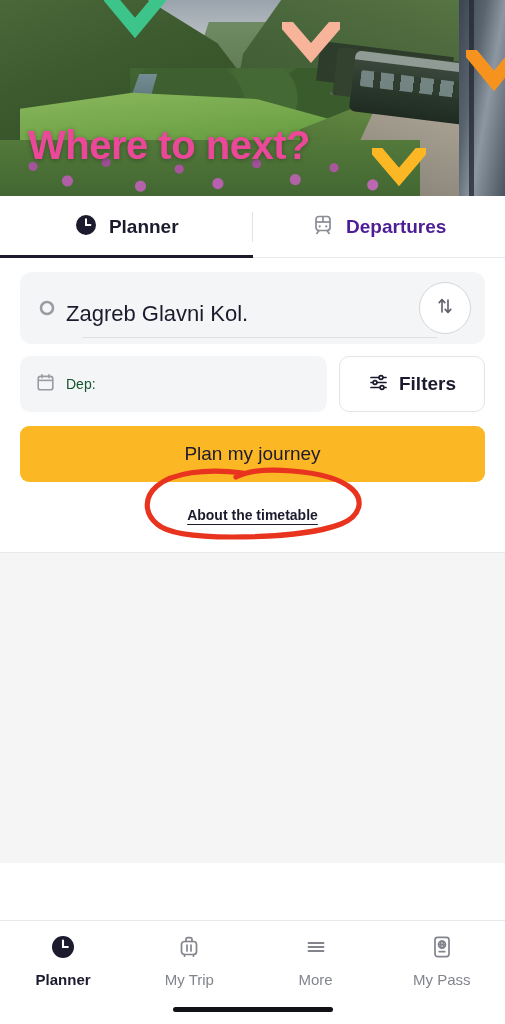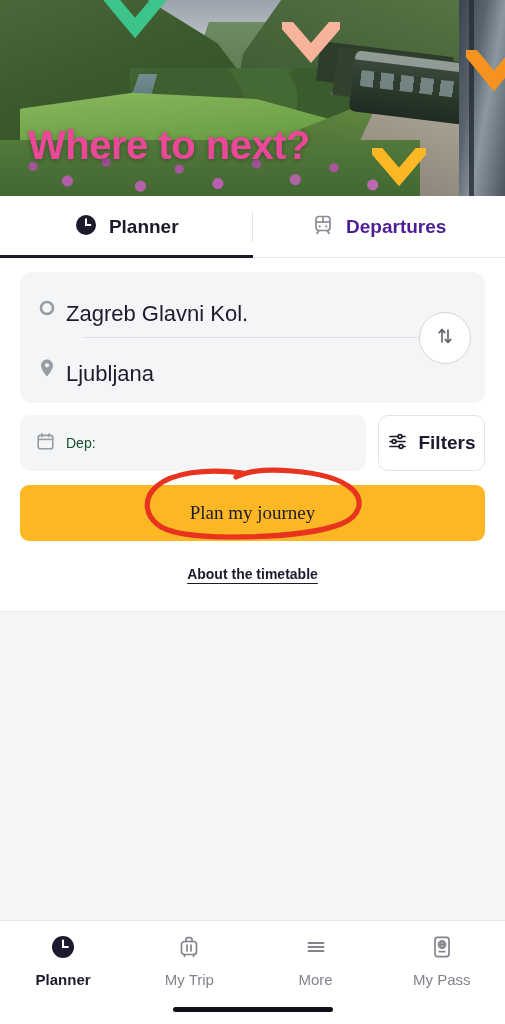--- a/index.html
+++ b/index.html
@@ -154,31 +154,31 @@
   }
 
   .row2 { display:flex; gap:12px; margin-top:12px; }
   .date-box {
     flex:1; height:56px; background:#f4f5f7; border-radius:10px;
     display:flex; align-items:center; gap:11px; padding:0 16px; cursor:pointer;
   }
   .date-dep { font-size:14px; color:#14532d; }
   .date-val { font-size:19px; color:#1c1b2e; font-weight:bold; }
   .filters-box {
-    width:107px; height:56px; background:#fff; border:1px solid #e3e4e7;
+    width:146px; height:56px; background:#fff; border:1px solid #e3e4e7;
     border-radius:10px; display:flex; align-items:center; justify-content:center;
     gap:10px; cursor:pointer;
   }
   .filters-lbl { font-size:19px; color:#1c1b2e; font-weight:bold; }
 
   .cta {
     margin-top:14px; height:56px; border-radius:9px;
     display:flex; align-items:center; justify-content:center;
     font-size:19px; color:#1c1b2e; cursor:pointer; border:none; width:100%;
-    font-family:Liberation Serif, serif;
+    font-family:Liberation Sans, sans-serif;
   }
   .about-wrap { text-align:center; padding:24px 0 28px; }
   .about-link {
     font-size:14px; font-weight:bold; color:#1c1b2e;
     text-decoration:underline; text-underline-offset:4px; cursor:pointer;
   }
   .divider-line { height:1px; background:#e8e9eb; }
   .empty-area { background:#f5f5f6; height:310px; }
 
   
@@ -284,29 +284,20 @@
     <div class="stations">
       <div class="st-row">
         <span class="st-icon">
           <svg width="18" height="18" viewBox="0 0 18 18">
               <circle cx="9" cy="9" r="6" fill="none" stroke="#9A9CA4" stroke-width="2.6"></circle>
             </svg>
         </span>
         <span class="st-text">Zagreb Glavni Kol.</span>
       </div>
       <div class="st-sep"></div>
-      <div class="st-row">
-        <span class="st-icon">
-          <svg width="18" height="20" viewBox="0 0 18 20">
-              <path d="M9 1.5c-3.3 0-6 2.6-6 5.9 0 4.4 6 11 6 11s6-6.6 6-11c0-3.3-2.7-5.9-6-5.9z" fill="#9A9CA4"></path>
-              <circle cx="9" cy="7.3" r="2.1" fill="#F4F5F7"></circle>
-            </svg>
-        </span>
-        <span class="st-text">Ljubljana</span>
-      </div>
       <div class="swap-btn">
         <span>
           <svg width="22" height="22" viewBox="0 0 22 22" stroke="#5C5E68" stroke-width="1.6" fill="none">
             <path d="M8 17 V5" stroke-linecap="round"></path>
               <path d="M5.2 7.6 L8 4.6 L10.8 7.6" stroke-linecap="round" stroke-linejoin="round"></path>
             <path d="M14 5 V17" stroke-linecap="round"></path>
               <path d="M11.2 14.4 L14 17.4 L16.8 14.4" stroke-linecap="round" stroke-linejoin="round"></path>
           </svg>
         </span>
       </div>

